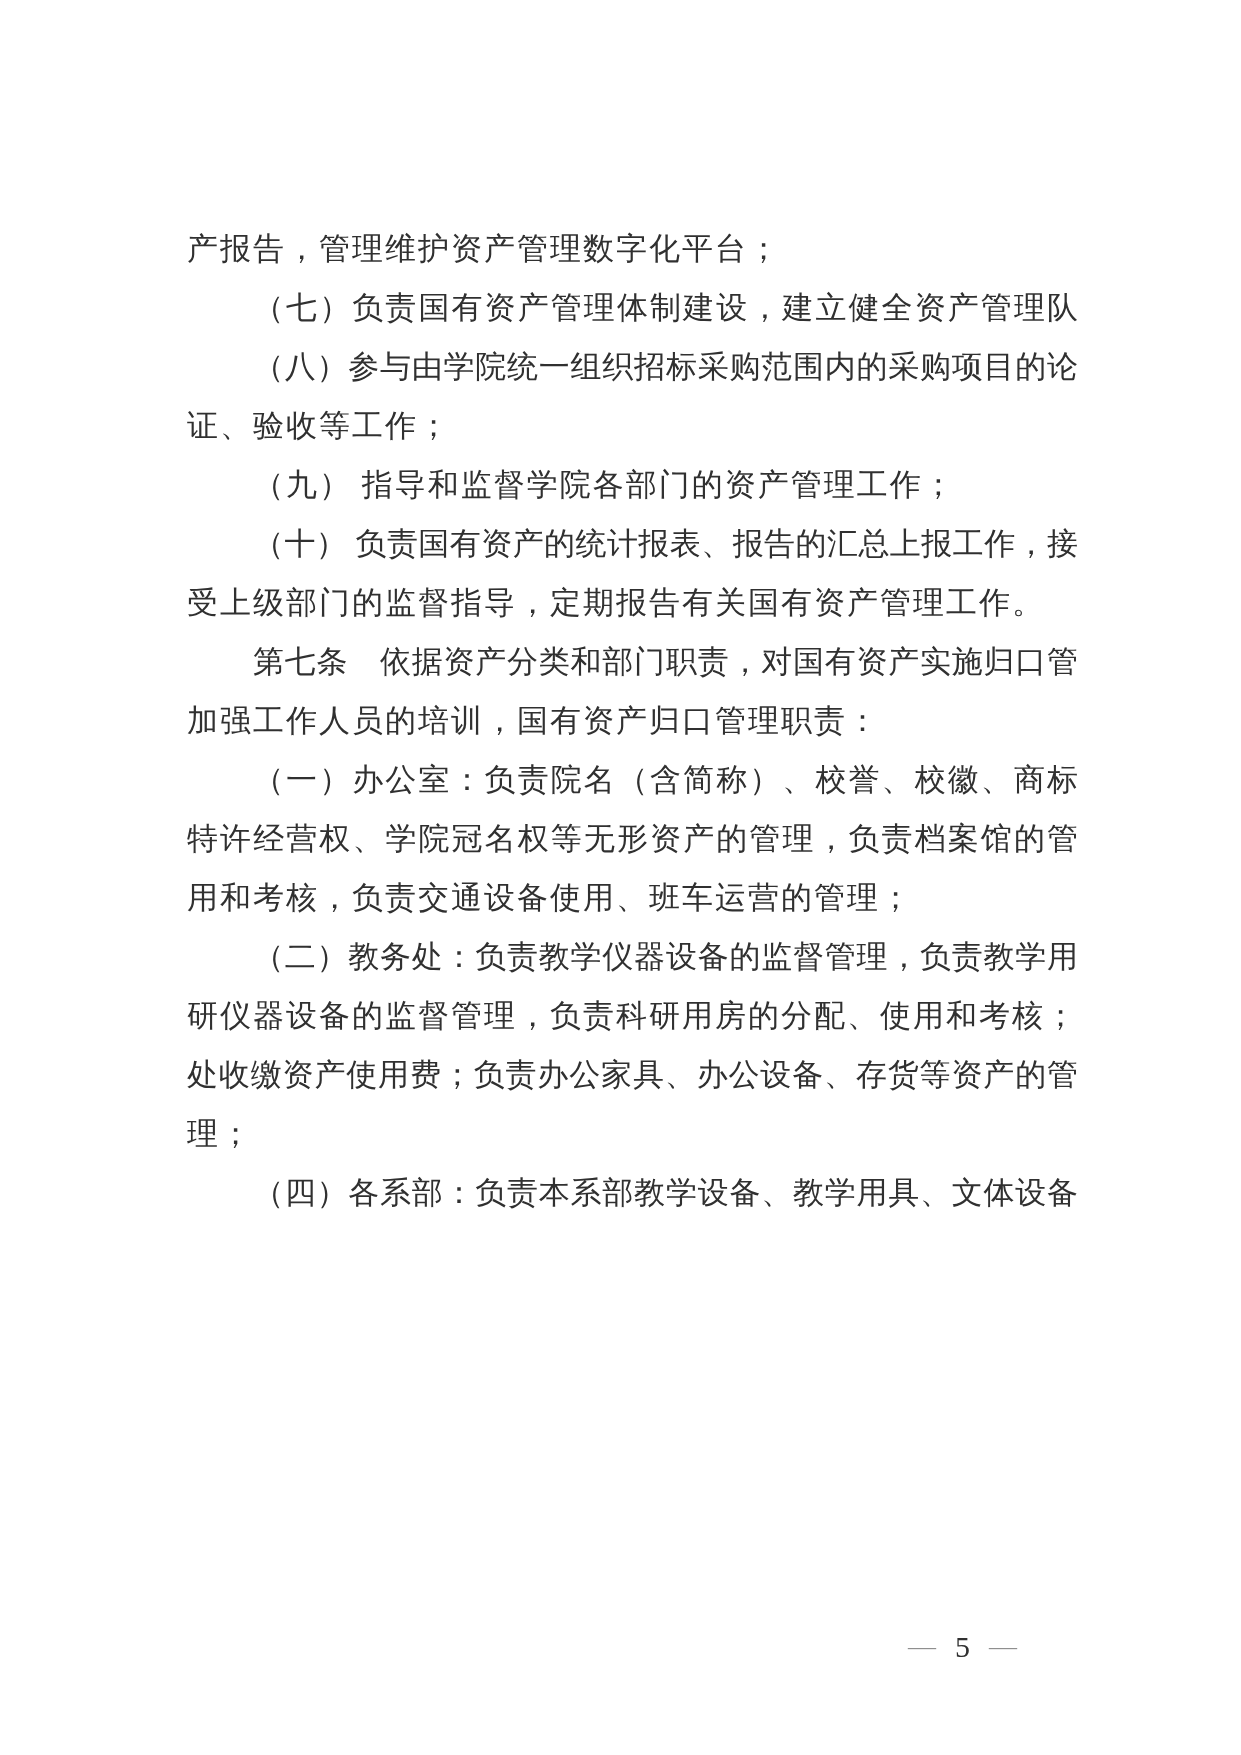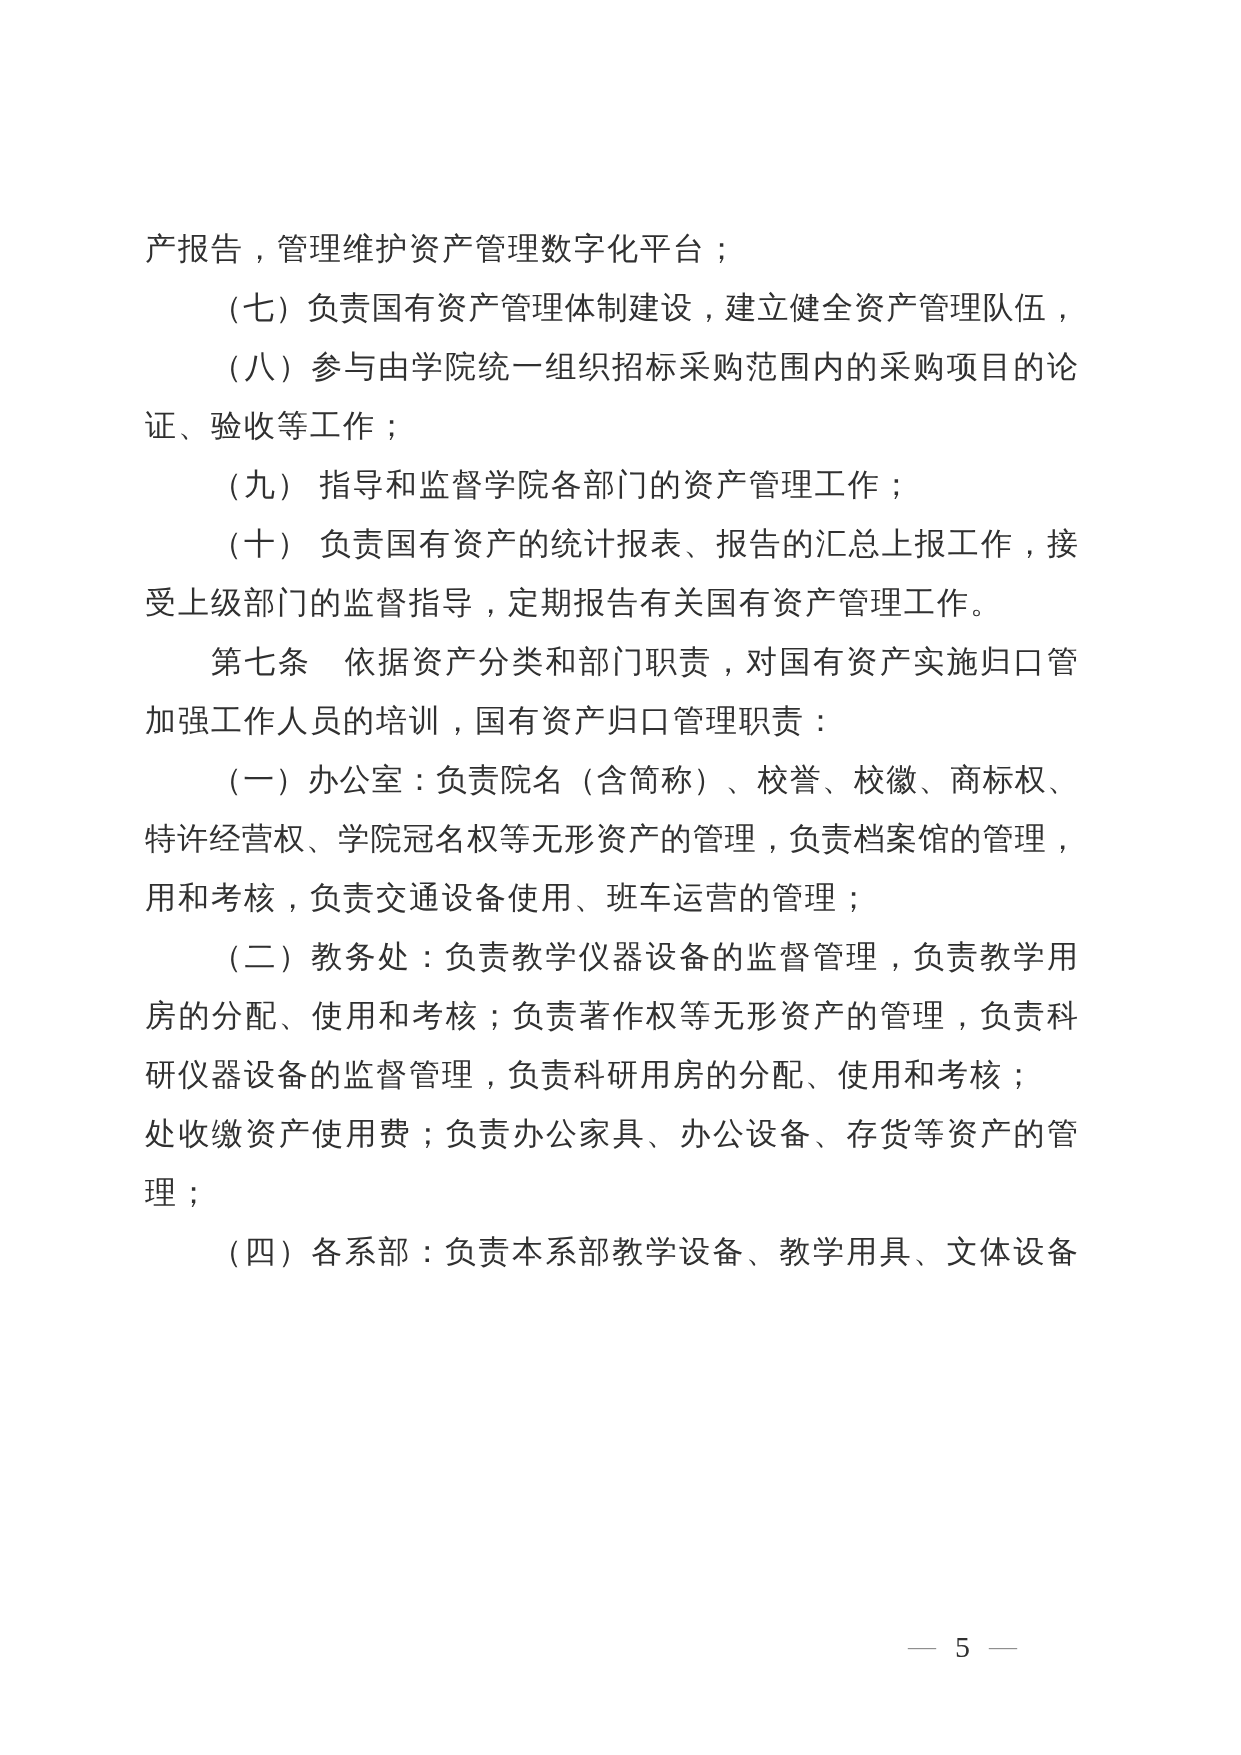--- a/index.html
+++ b/index.html
@@ -26,20 +26,21 @@
     top: 219px;
     width: 933px;
     color: var(--text);
     font-size: 31px;
   }
   .line {
     height: 59px;
     line-height: 59px;
     white-space: nowrap;
     letter-spacing: 2px;
+    margin-left: 42px;
   }
   .line.justify {
     white-space: normal;
     letter-spacing: 0;
     text-align: justify;
     text-align-last: justify;
     overflow: hidden;
   }
   .line.indent {
     text-indent: 66px;
@@ -77,21 +78,20 @@
       <div class="line">证、验收等工作；</div>
       <div class="line indent">（九） 指导和监督学院各部门的资产管理工作；</div>
       <div class="line indent justify">（十） 负责国有资产的统计报表、报告的汇总上报工作，接</div>
       <div class="line">受上级部门的监督指导，定期报告有关国有资产管理工作。</div>
       <div class="line indent justify">第七条　依据资产分类和部门职责，对国有资产实施归口管</div>
       <div class="line">加强工作人员的培训，国有资产归口管理职责：</div>
       <div class="line indent justify">（一）办公室：负责院名（含简称）、校誉、校徽、商标权、</div>
       <div class="line justify">特许经营权、学院冠名权等无形资产的管理，负责档案馆的管理，</div>
       <div class="line">用和考核，负责交通设备使用、班车运营的管理；</div>
       <div class="line indent justify">（二）教务处：负责教学仪器设备的监督管理，负责教学用</div>
-      <div class="line justify">房的分配、使用和考核；负责著作权等无形资产的管理，负责科</div>
       <div class="line">研仪器设备的监督管理，负责科研用房的分配、使用和考核；</div>
       <div class="line justify">处收缴资产使用费；负责办公家具、办公设备、存货等资产的管</div>
       <div class="line">理；</div>
       <div class="line indent justify">（四）各系部：负责本系部教学设备、教学用具、文体设备</div>
     </div>
 
   <div class="footer">
     <span class="dash">—</span>
     <span class="num">5</span>
     <span class="dash">—</span>

